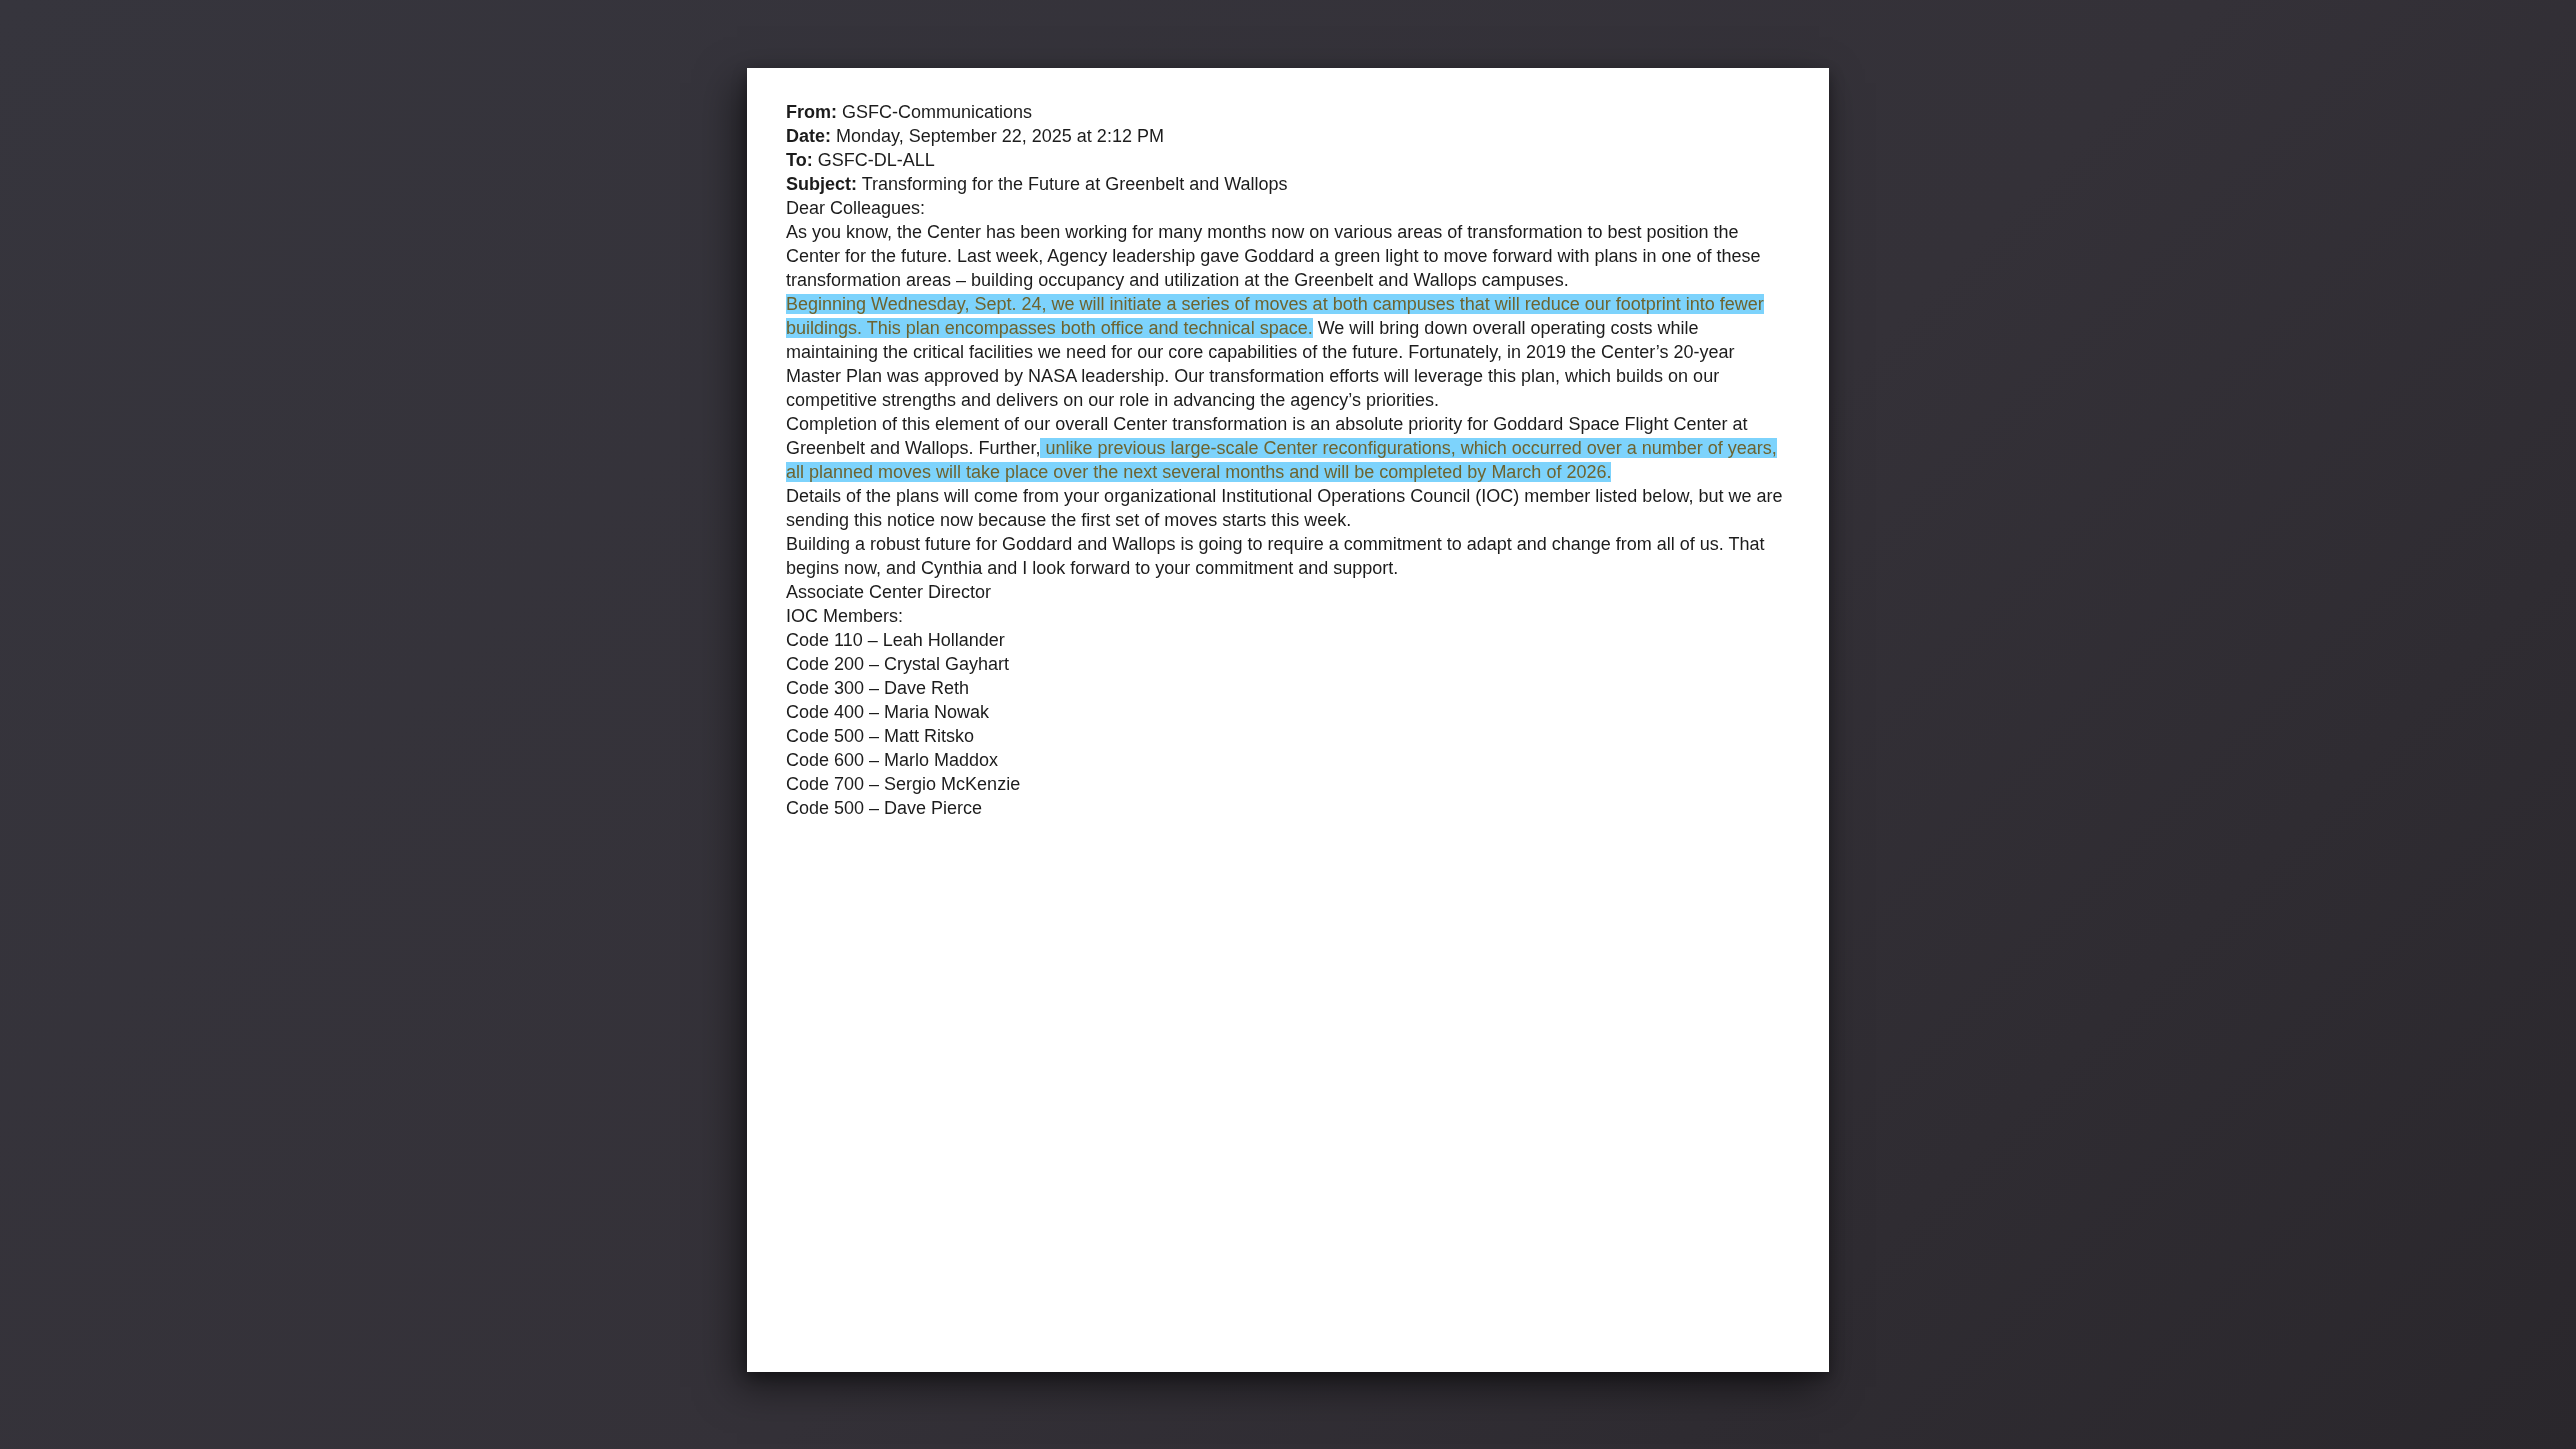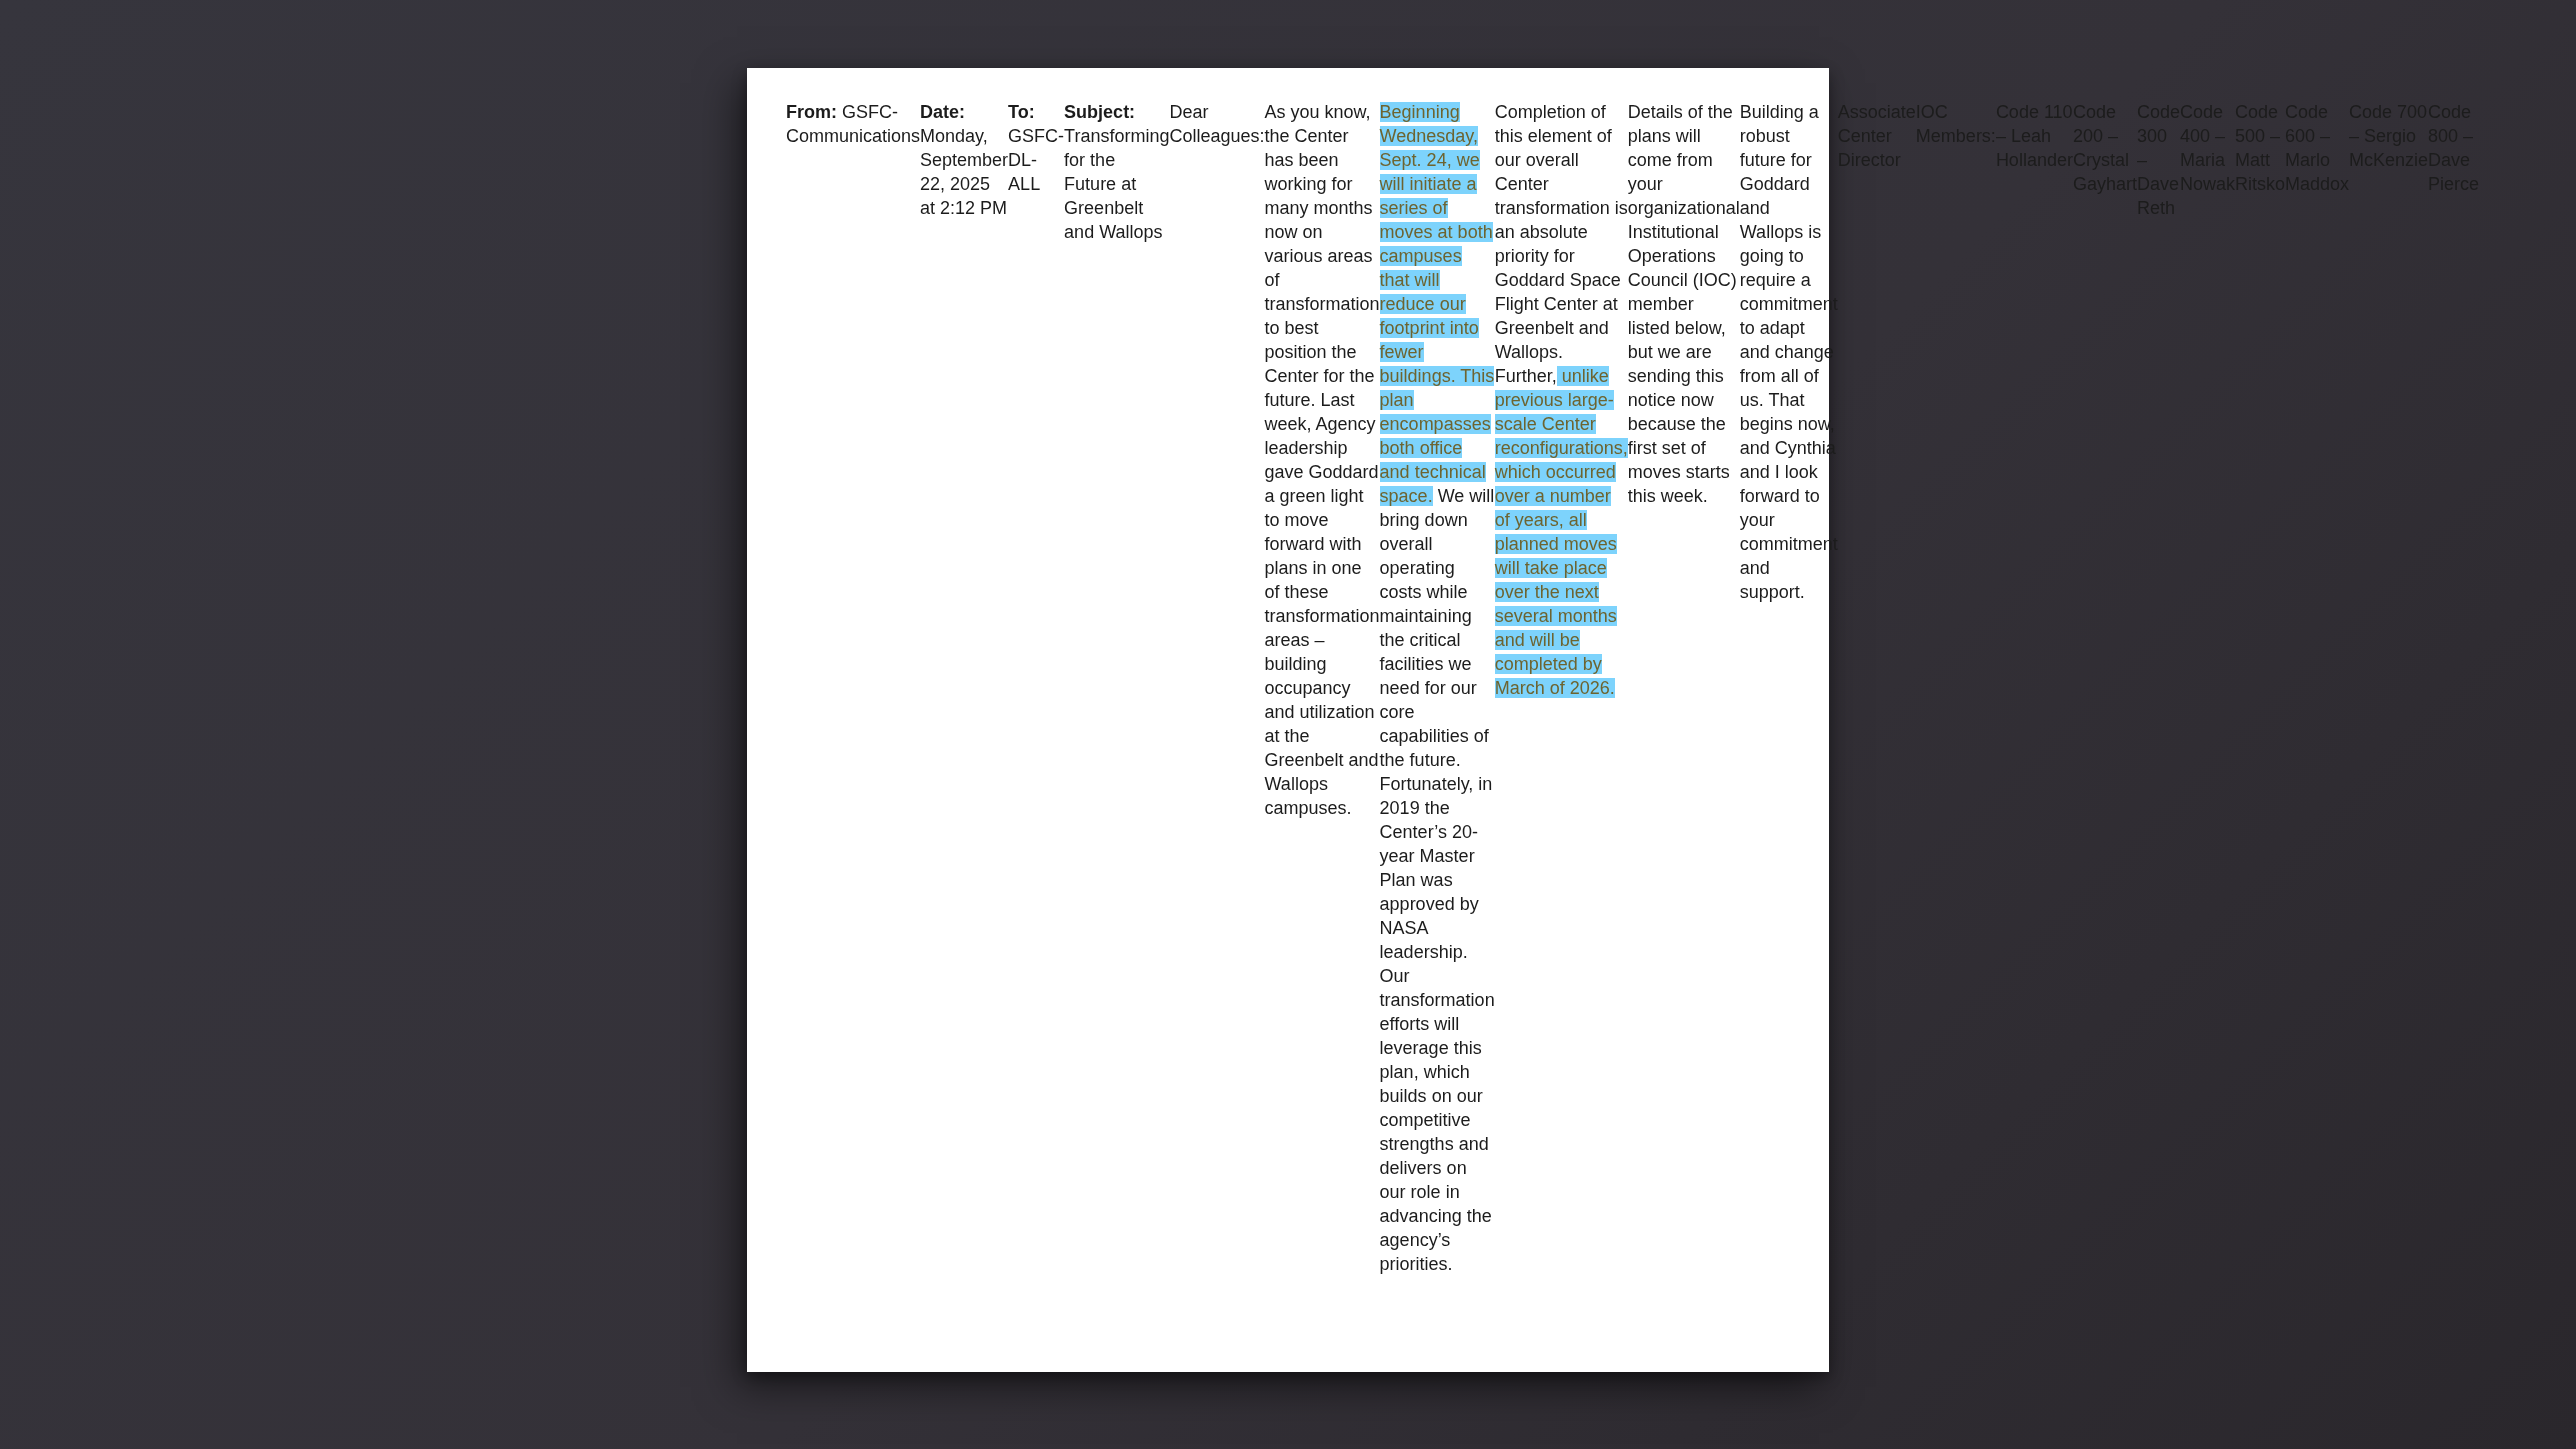--- a/index.html
+++ b/index.html
@@ -17,21 +17,21 @@
     position: absolute;
     left: 747px;
     top: 68px;
     width: 1082px;
     height: 1304px;
     background: #ffffff;
     box-shadow: -9.7px 15px 38px rgba(0,0,0,0.50), 0 5.4px 13px rgba(0,0,0,0.35);
     box-sizing: border-box;
     padding: 32px 39px 0 39px;
     display: flex;
-    flex-direction: row;
+    flex-direction: column;
     color: #1c1c1c;
     font-size: 18px;
     line-height: 24px;
   }
   .paper p { margin: 0; }
   .hline { margin-bottom: 5.4px; }
   .lbl { font-weight: 700; }
   .title { font-weight: 700; margin-top: 15.6px; }
   .salutation { margin-top: 47px; }
   .p-first { margin-top: 48px; }
@@ -72,16 +72,16 @@
 
   <p class="ioc-label">IOC Members:</p>
 
   <p class="ioc-row">Code 110 – Leah Hollander</p>
   <p class="ioc-row">Code 200 – Crystal Gayhart</p>
   <p class="ioc-row">Code 300 – Dave Reth</p>
   <p class="ioc-row">Code 400 – Maria Nowak</p>
   <p class="ioc-row">Code 500 – Matt Ritsko</p>
   <p class="ioc-row">Code 600 – Marlo Maddox</p>
   <p class="ioc-row">Code 700 – Sergio McKenzie</p>
-  <p class="ioc-row">Code 800 – Dave Pierce</p>
+  <p class="ioc-row">Code 500 – Dave Pierce</p>
 
 </div>
 
 
 </body></html>

